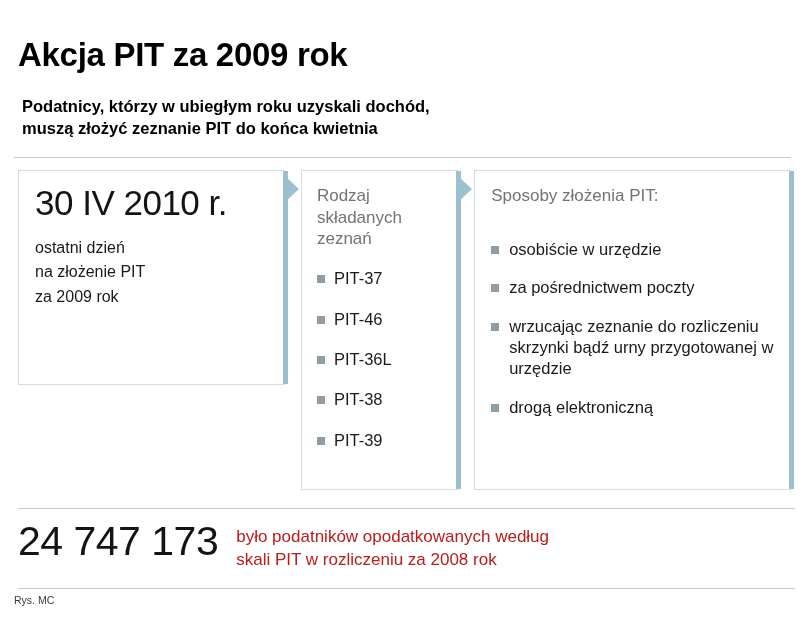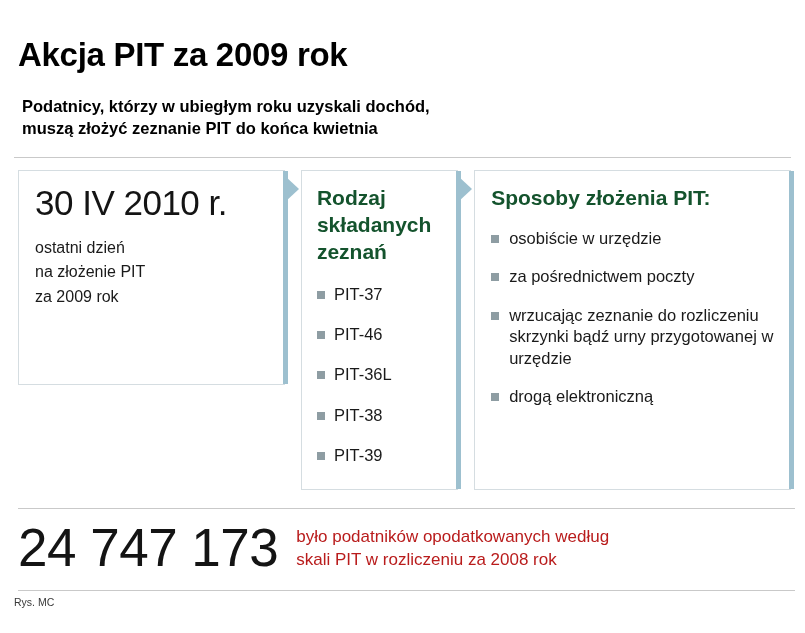--- a/index.html
+++ b/index.html
@@ -101,24 +101,24 @@
   }
   .arrow svg { display: block; }
 
   
   .col2 {
     width: 160px;
     min-height: 320px;
     padding: 14px 14px 14px 15px;
   }
   .col-head {
-    font-size: 21px;
-    font-weight: bold;
+    font-size: 17px;
+    font-weight: normal;
     line-height: 1.28;
-    color: #14532d;
+    color: #737373;
   }
   .bullet-list {
     list-style: none;
     margin: 0;
     padding: 0;
   }
   .col2 .bullet-list { margin-top: 18px; }
   .bullet-item {
     position: relative;
     padding-left: 17px;
@@ -137,37 +137,37 @@
     height: 8px;
     background: #8e9da3;
   }
 
   
   .col3 {
     width: 323px;
     min-height: 320px;
     padding: 14px 14px 14px 16px;
   }
-  .col3 .bullet-list { margin-top: 16px; }
+  .col3 .bullet-list { margin-top: 32px; }
   .col3 .bullet-item { padding-left: 18px; }
 
   
   .rule-mid {
     margin: 18px 0 0 4px;
     height: 1px;
     background: #c9c9c9;
     width: 777px;
   }
   .footer {
     display: flex;
     align-items: flex-start;
     padding: 12px 0 0 4px;
   }
   .footer-num {
-    font-size: 53px;
+    font-size: 41px;
     line-height: 1;
     color: #141414;
     letter-spacing: -0.5px;
     white-space: nowrap;
     padding-right: 18px;
   }
   .footer-text {
     font-size: 17px;
     line-height: 1.35;
     color: #b91c1c;

